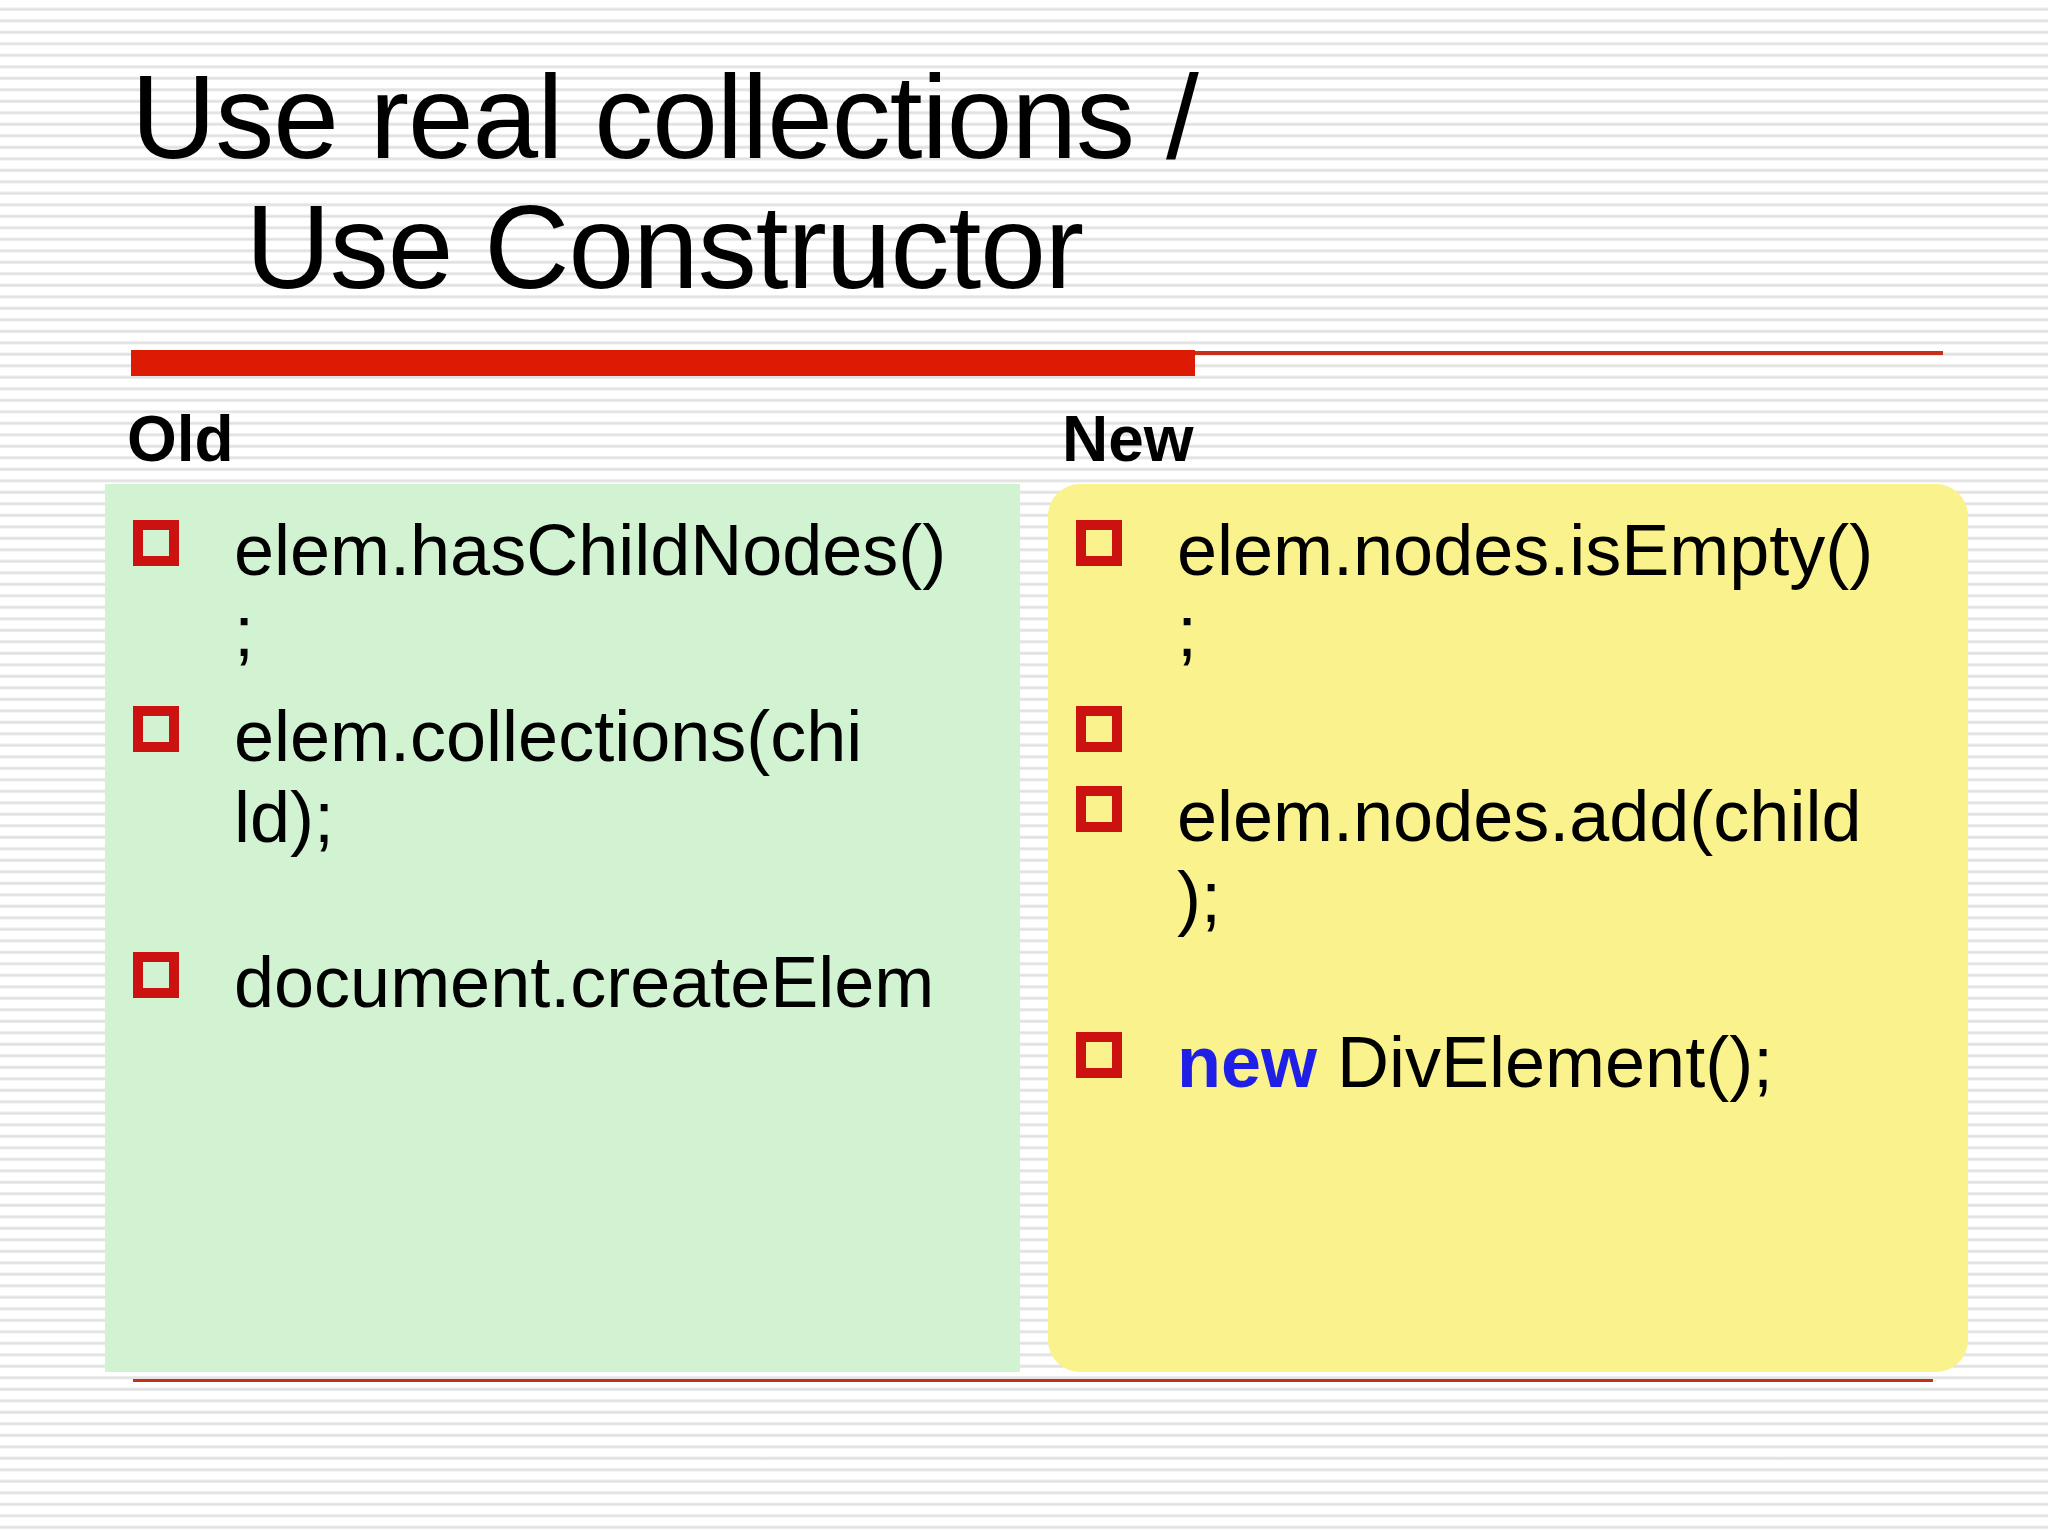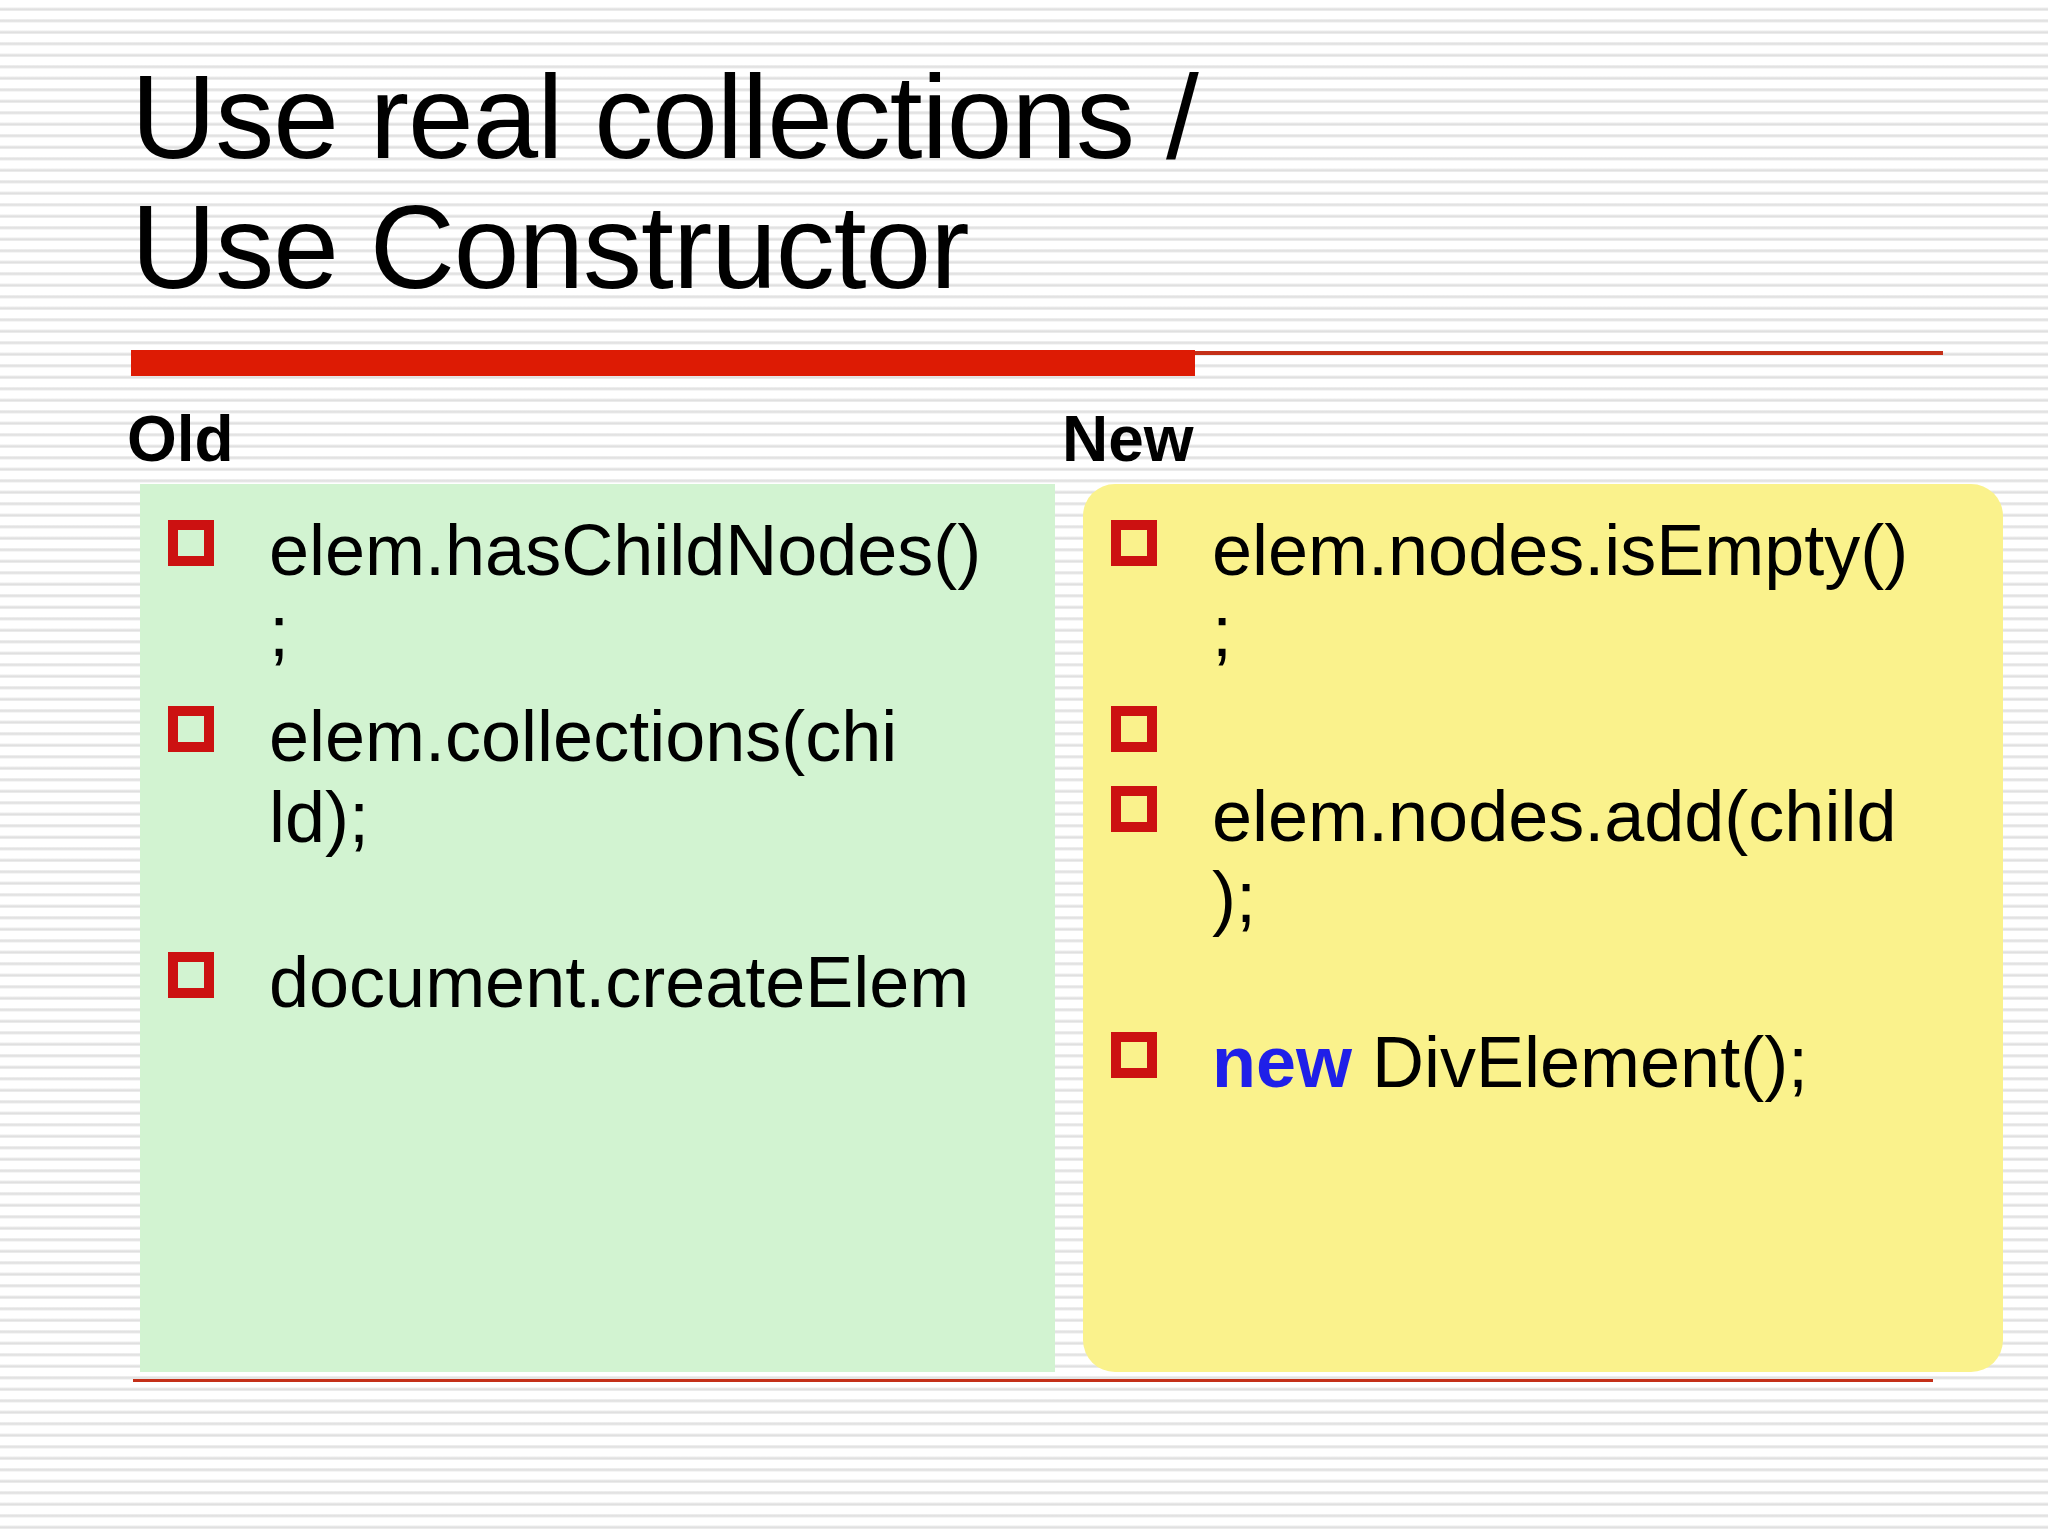--- a/index.html
+++ b/index.html
@@ -20,20 +20,21 @@
 
   .title {
     position: absolute;
     left: 131px;
     top: 52px;
     font-size: 118px;
     line-height: 130px;
     color: #000000;
     letter-spacing: -1px;
     white-space: nowrap;
+    text-align: center;
   }
 
   .bar-thick {
     position: absolute;
     left: 131px; top: 350px;
     width: 1064px; height: 26px;
     background: var(--accent-red);
   }
   .bar-thin {
     position: absolute;
@@ -58,21 +59,20 @@
   }
   .col-header.old { left: 127px; }
   .col-header.new { left: 1062px; }
 
   .panel {
     position: absolute;
     top: 484px;
     height: 888px;
     box-sizing: border-box;
     padding: 26px 18px 8px 28px;
-    margin-left: 35px;
   }
   .panel.old { left: 105px;  width: 915px; }
   .panel.new { left: 1048px; width: 920px; border-radius: 32px; }
 
   .item {
     display: flex;
     align-items: flex-start;
     margin-bottom: 24px;
   }
   .bullet {

